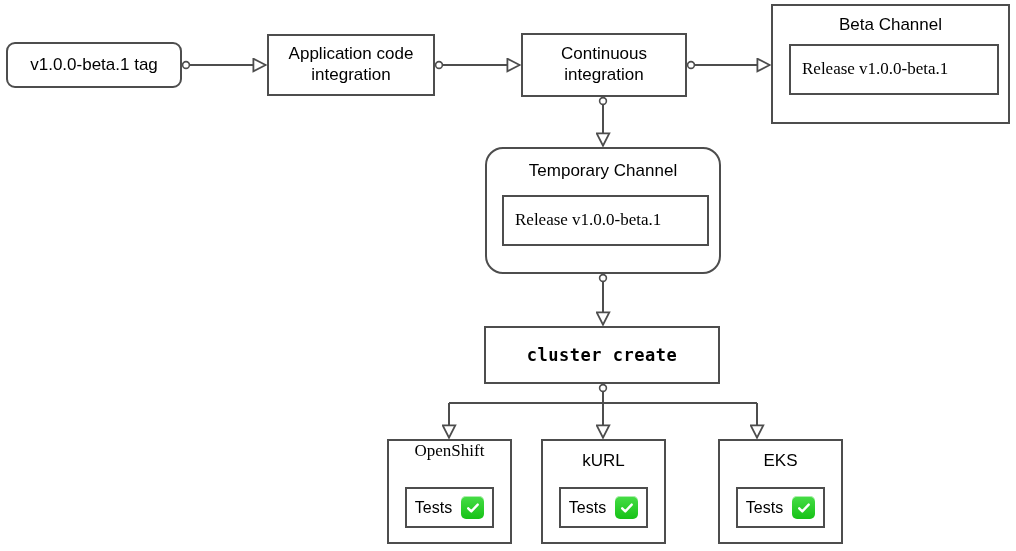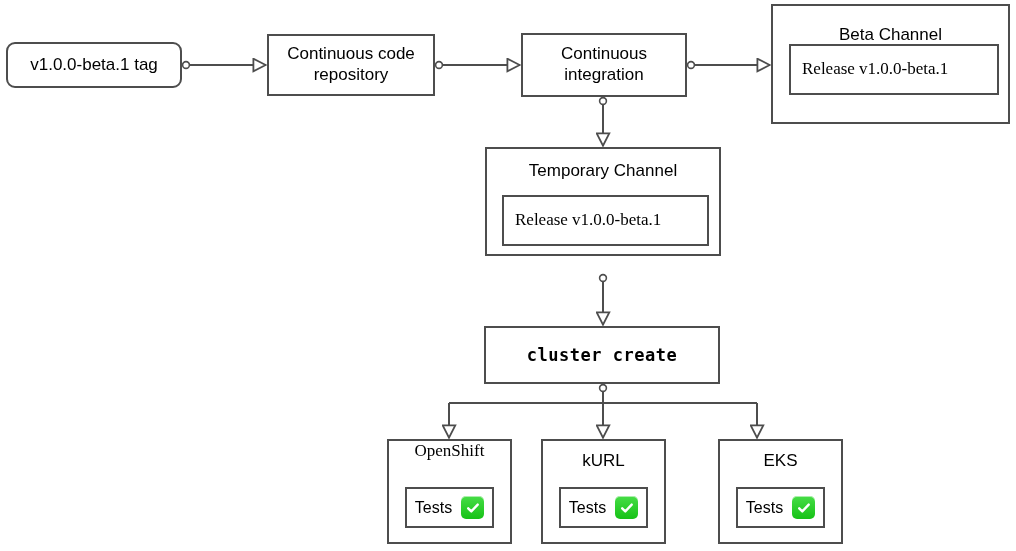--- a/index.html
+++ b/index.html
@@ -146,35 +146,35 @@
       <line x1="603" y1="403" x2="603" y2="438" marker-end="url(#arrow)"></line>
       <line x1="757" y1="403" x2="757" y2="438" marker-end="url(#arrow)"></line>
     </g>
   </svg>
 
   <div class="node" style="left:6px; top:42px; width:176px; height:46px;border-radius:9px;">
     <span class="label">v1.0.0-beta.1 tag</span>
   </div>
 
   <div class="node" style="left:267px; top:34px; width:168px; height:62px;">
-    <span class="label">Continuous code repository</span>
+    <span class="label">Application code integration</span>
   </div>
 
   <div class="node" style="left:521px; top:33px; width:166px; height:64px;">
     <span class="label">Continuous integration</span>
   </div>
 
   <div class="node container" style="left:771px; top:4px; width:239px; height:120px;">
-    <span class="ctitle" style="margin-top:19px;">Beta Channel</span>
+    <span class="ctitle" style="margin-top:9px;">Beta Channel</span>
     <div class="inner left-align" style="left:16px; top:38px; width:210px; height:51px;">
       <span>Release v1.0.0-beta.1</span>
     </div>
   </div>
 
-  <div class="node container" style="left:485px; top:147px; width:236px; height:109px;">
+  <div class="node container" style="left:485px; top:147px; width:236px; height:127px;border-radius:18px;">
     <span class="ctitle" style="margin-top:12px;">Temporary Channel</span>
     <div class="inner left-align" style="left:15px; top:46px; width:207px; height:51px;">
       <span>Release v1.0.0-beta.1</span>
     </div>
   </div>
 
   <div class="node" style="left:484px; top:326px; width:236px; height:58px;">
     <span class="label mono">cluster create</span>
   </div>
 

